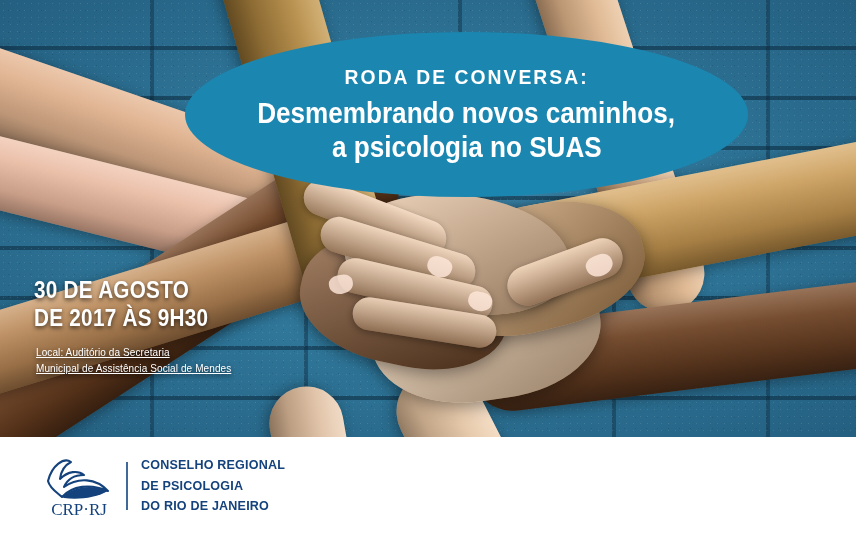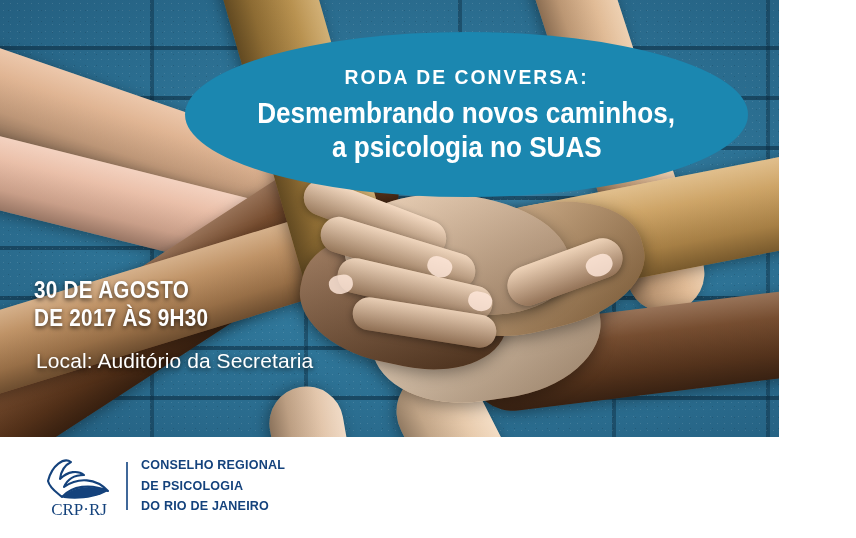--- a/index.html
+++ b/index.html
@@ -1,20 +1,20 @@
 <!DOCTYPE html>
 <html><head>
 <meta charset="utf-8">
 <style>
   html,body{margin:0;padding:0;background:#fff;}
   body{font-family:"Liberation Sans",sans-serif;}
 
   #poster{
     position:relative;
-    width:779px;height:538px;
+    width:856px;height:538px;
     overflow:hidden;
     background:#3b82f6;
   }
 
   
   #photo{
     position:absolute;left:0;top:0;width:856px;height:437px;
     overflow:hidden;
     background:
       
@@ -105,21 +105,21 @@
   }
   .dateline{
     font-size:23px;font-weight:bold;line-height:1.22;
     transform:scaleX(.9);transform-origin:left center;
     letter-spacing:.3px;
   }
   #localbox{
     position:absolute;left:36px;top:345px;color:#fff;
     text-shadow:0 2px 5px rgba(0,0,0,.65);
   }
-  .localline{font-size:21px;line-height:1.55;letter-spacing:.1px;}
+  .localline{font-size:10px;line-height:1.55;letter-spacing:.1px;text-decoration:underline;}
 
   
   #footer{
     position:absolute;left:0;top:437px;width:856px;height:101px;
     background:#ffffff;
   }
   #logo-wrap{
     position:absolute;left:38px;top:16px;display:flex;align-items:center;
   }
   #mark{width:82px;height:66px;display:block;}
@@ -202,20 +202,21 @@
     <div class="headline">a psicologia no SUAS</div>
   </div>
 
   <div id="datebox">
     <div class="dateline">30 DE AGOSTO</div>
     <div class="dateline">DE 2017 ÀS 9H30</div>
   </div>
 
   <div id="localbox">
     <div class="localline">Local: Auditório da Secretaria</div>
+    <div class="localline">Municipal de Assistência Social de Mendes</div>
   </div>
 
   <div id="footer">
 
     <div id="logo-wrap">
       <svg id="mark" viewBox="0 0 82 66">
         <path d="M10 28 C14 12, 26 4, 33 9 C27 12, 23 18, 22 26 C30 18, 40 17, 46 22
                  C36 22, 29 27, 26 34 C40 24, 58 25, 70 38 C52 30, 34 33, 24 44
                  C20 40, 12 36, 10 28 Z" fill="none" stroke="#14427c" stroke-width="2.1" stroke-linejoin="round"></path>
         <path d="M24 44 C36 33, 54 31, 70 38 C58 45, 40 47, 26 45 Z" fill="#14427c"></path>

